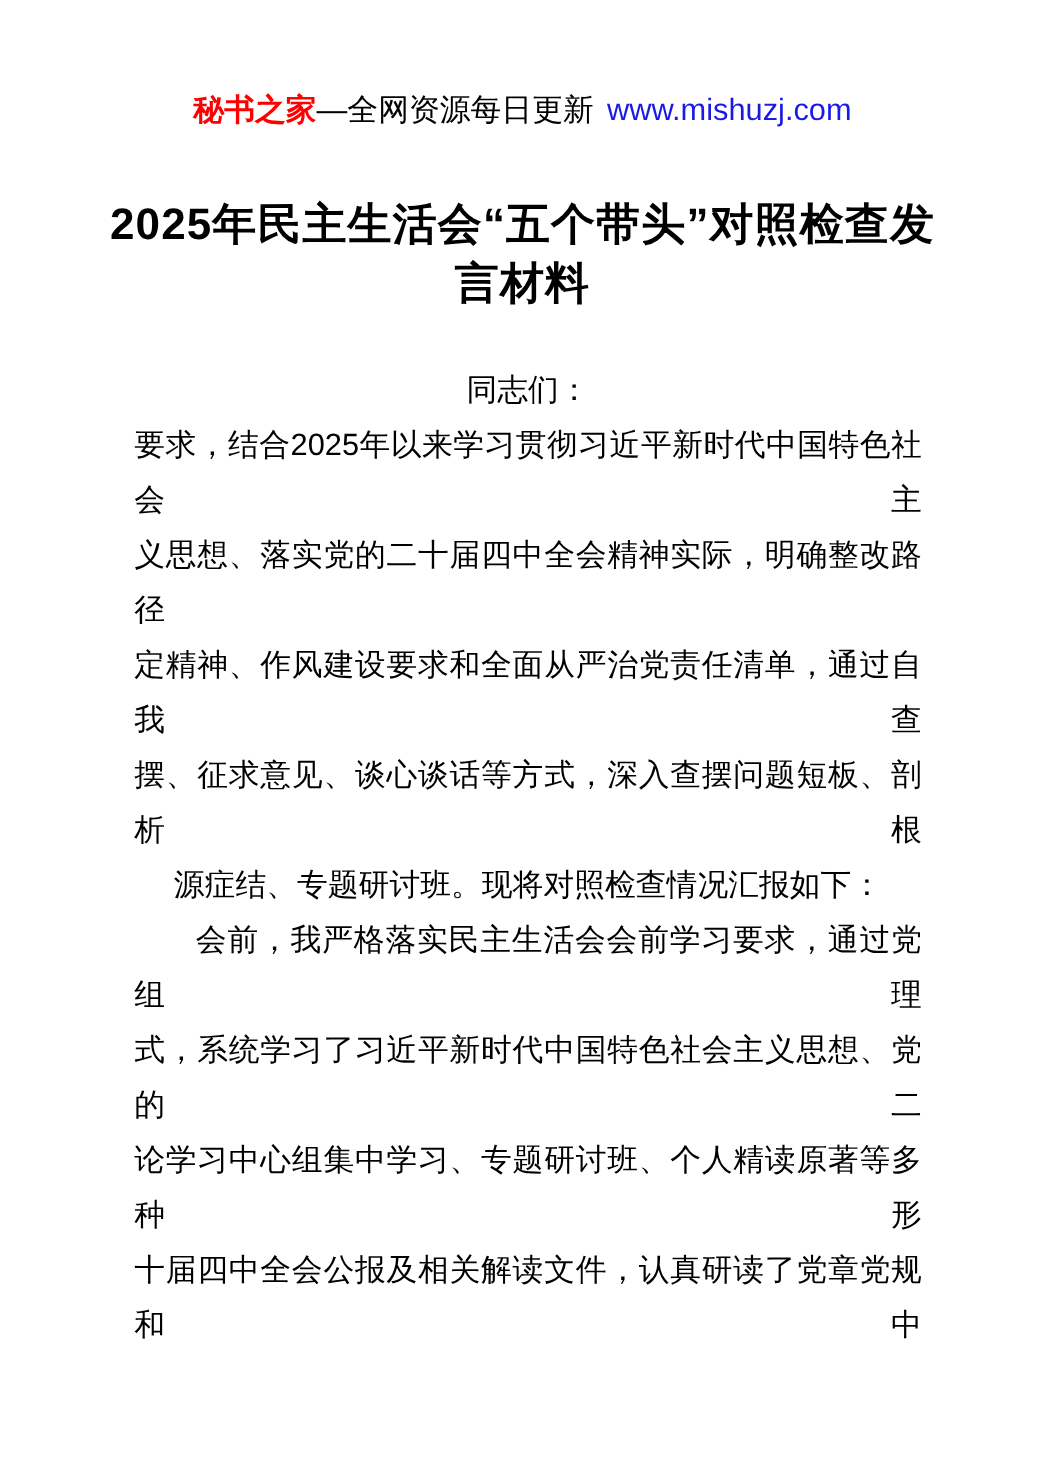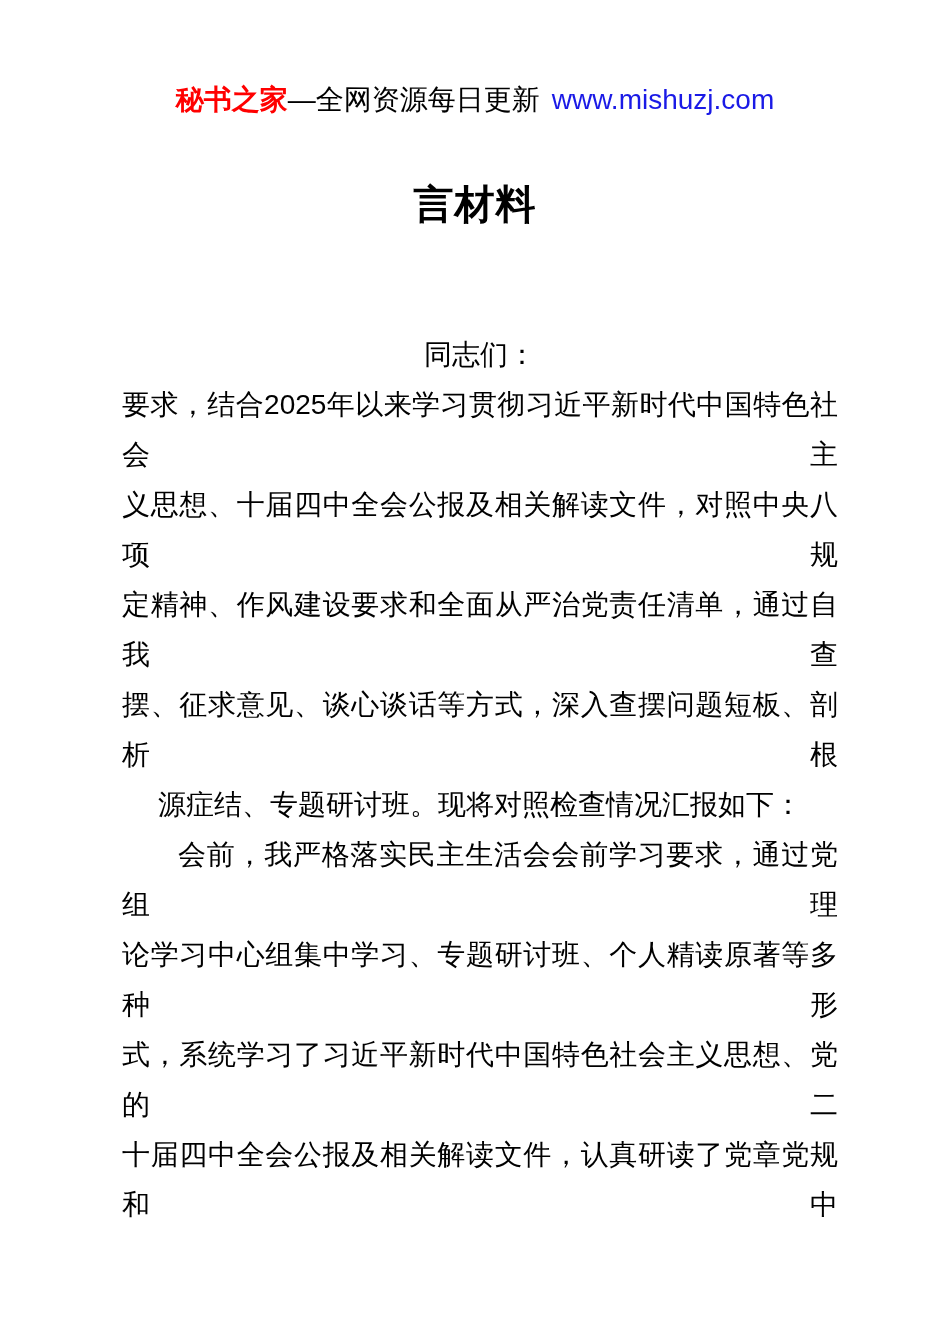--- a/index.html
+++ b/index.html
@@ -76,34 +76,35 @@
 </head>
 <body>
 
 <div class="page">
 
   <div class="site-banner">
     <span class="brand">秘书之家</span><span class="tagline">—全网资源每日更新</span><span class="url">www.mishuzj.com</span>
   </div>
 
   <div class="doc-title">
+    <div>2025年民主生活会“五个带头”对照检查发</div>
     <div>言材料</div>
   </div>
 
   <div class="doc-body">
 
     <div class="line">同志们：</div>
 
     <div class="line fill">要求，结合2025年以来学习贯彻习近平新时代中国特色社会主</div>
-    <div class="line fill">义思想、十届四中全会公报及相关解读文件，对照中央八项规</div>
+    <div class="line fill">义思想、落实党的二十届四中全会精神实际，明确整改路径</div>
     <div class="line fill">定精神、作风建设要求和全面从严治党责任清单，通过自我查</div>
     <div class="line fill">摆、征求意见、谈心谈话等方式，深入查摆问题短板、剖析根</div>
     <div class="line">源症结、专题研讨班。现将对照检查情况汇报如下：</div>
 
 
     <div class="line indent fill">会前，我严格落实民主生活会会前学习要求，通过党组理</div>
+    <div class="line fill">式，系统学习了习近平新时代中国特色社会主义思想、党的二</div>
     <div class="line fill">论学习中心组集中学习、专题研讨班、个人精读原著等多种形</div>
-    <div class="line fill">式，系统学习了习近平新时代中国特色社会主义思想、党的二</div>
     <div class="line fill">十届四中全会公报及相关解读文件，认真研读了党章党规和中</div>
 
   </div>
 
 </div>
 
 </body></html>

